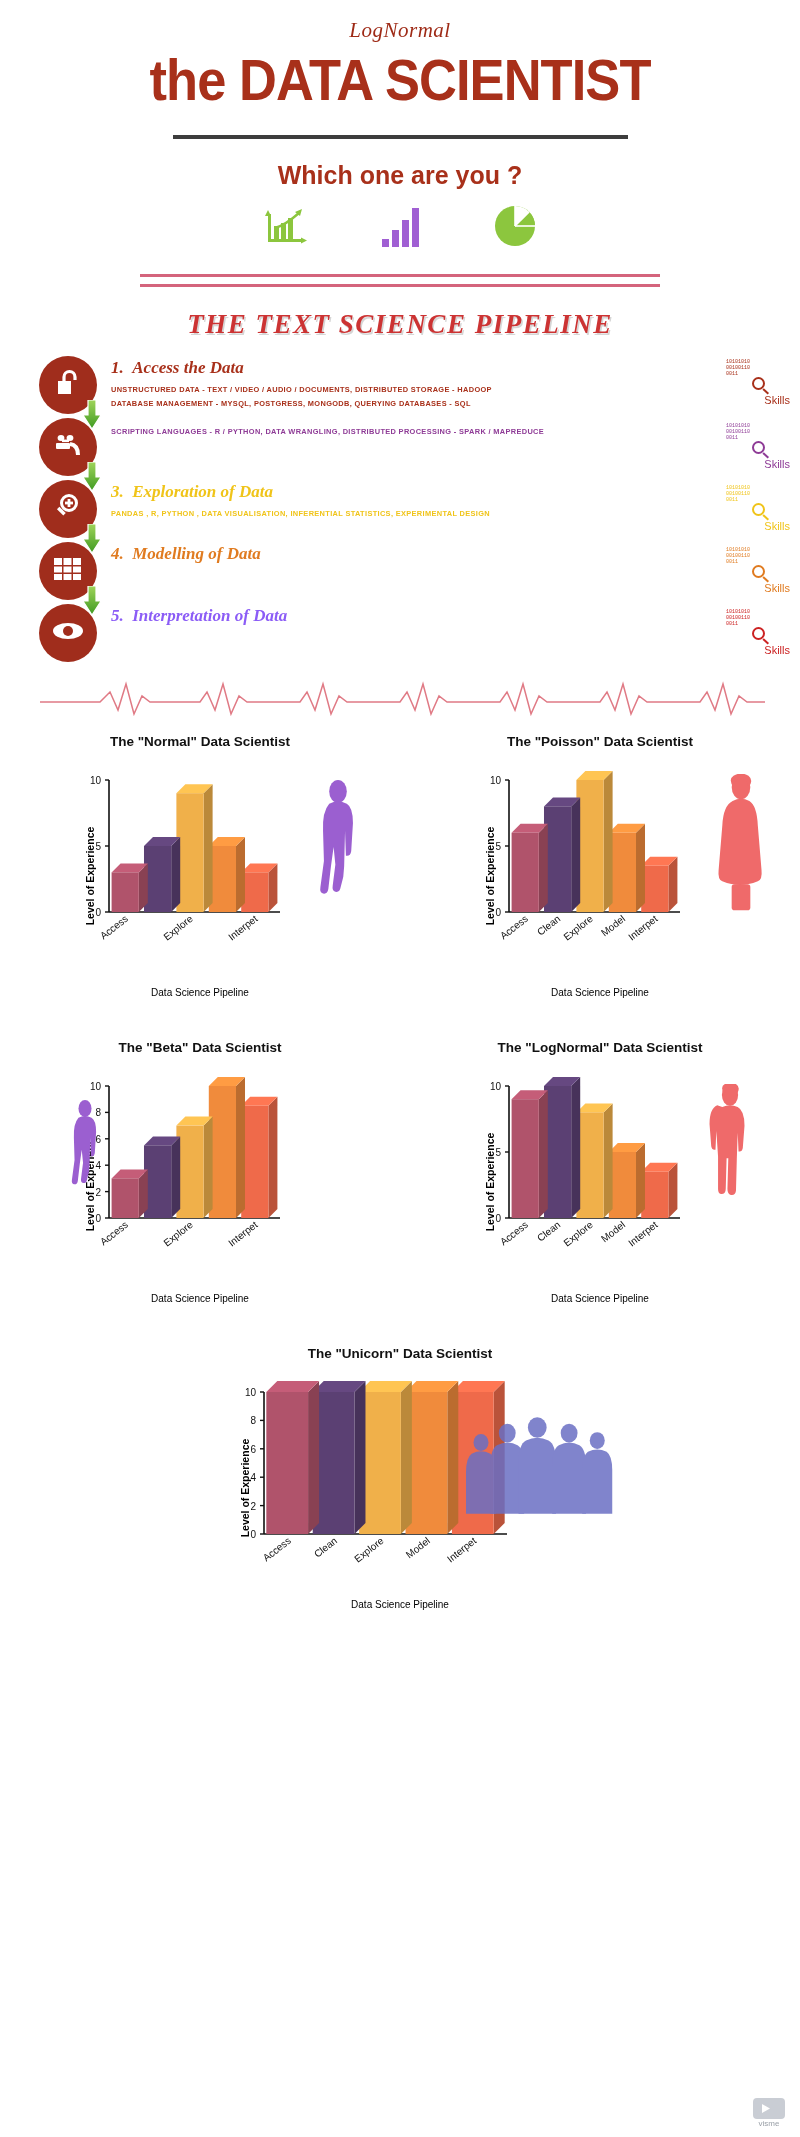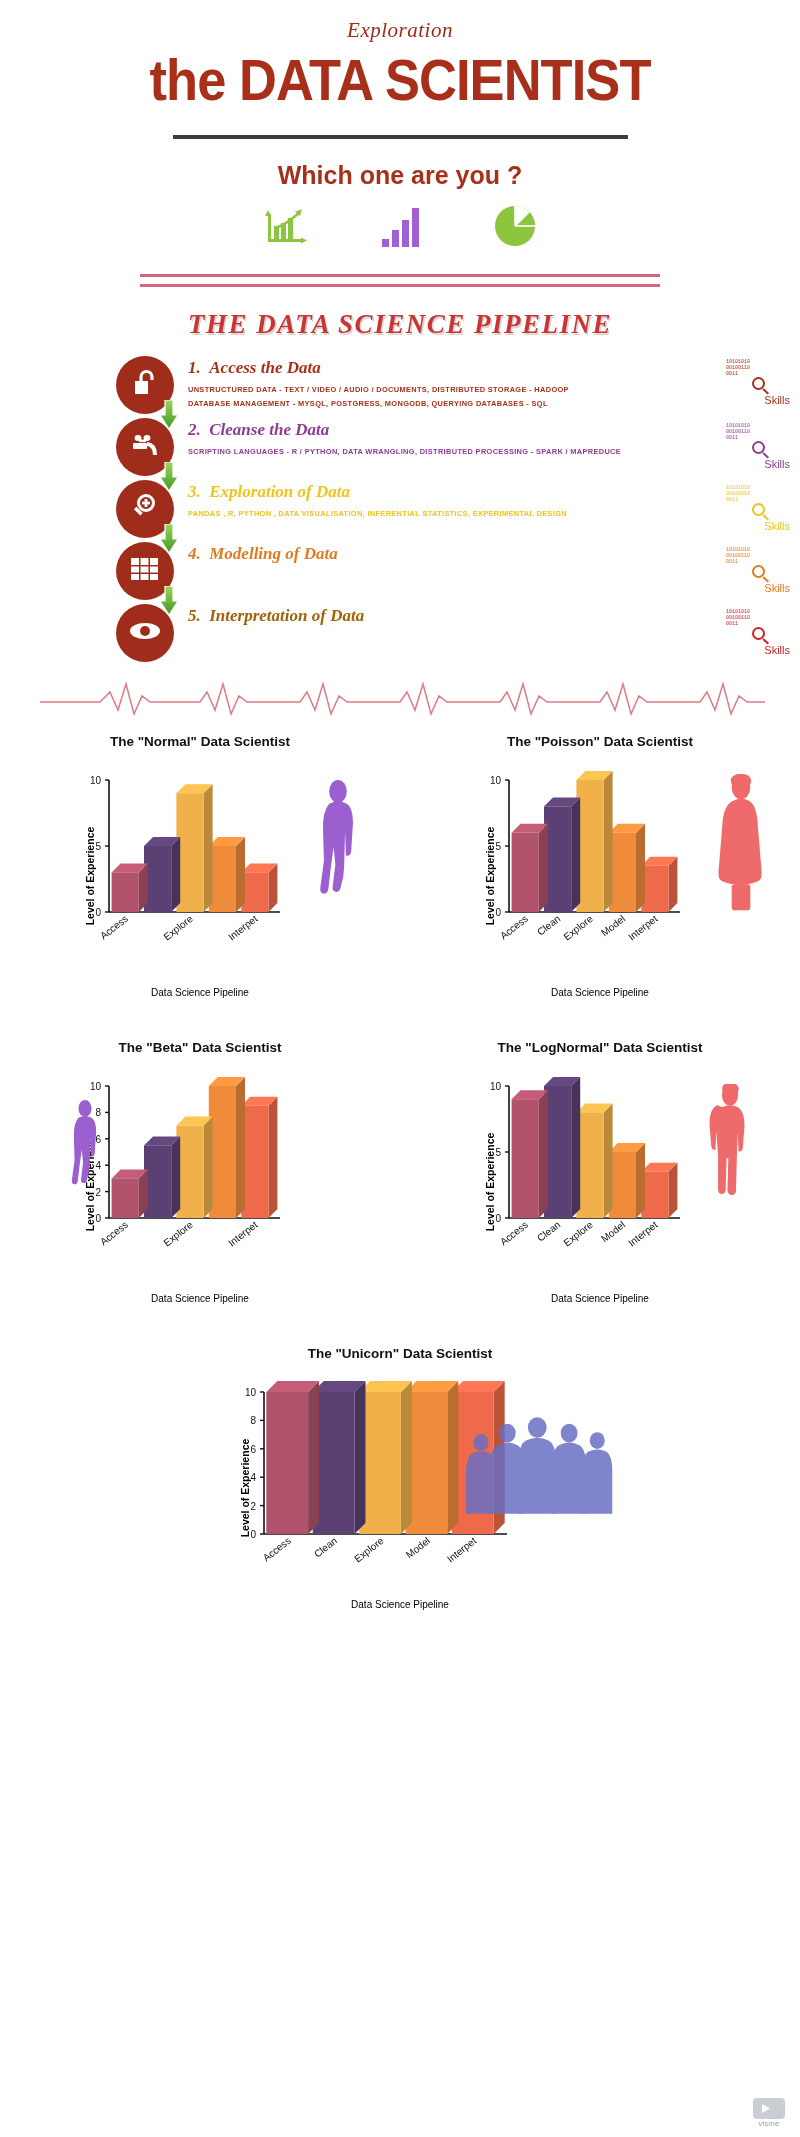--- a/index.html
+++ b/index.html
@@ -44,21 +44,21 @@
 
   
   .pipeline-title {
     text-align:center; margin-top:22px;
     font-family:"Liberation Serif", serif;
     font-style:italic; font-weight:bold;
     font-size:27px; color:#cc3333;
     letter-spacing:1.5px;
     text-shadow:1.5px 1.5px 0 rgba(180,180,180,.55);
   }
-  .steps { margin-top:16px; position:relative; padding-left:116px; }
+  .steps { margin-top:16px; position:relative; padding-left:39px; }
   .step { position:relative; height:62px; }
   .circle {
     position:absolute; left:0; top:0;
     width:58px; height:58px; border-radius:50%;
     background:#a02d1c;
     display:flex; align-items:center; justify-content:center;
   }
   .arrow-down {
     position:absolute; left:42px; top:44px;
     width:22px; height:30px; z-index:3;
@@ -127,21 +127,21 @@
 
   .visme {
     position:absolute; right:14px; bottom:12px;
     width:34px; height:28px;
   }
 </style>
 </head>
 <body>
 
 <div>
-  <div class="presenting">Exploration</div>
+  <div class="presenting">LogNormal</div>
   <div class="maintitle"><span class="thin">the </span><span>DATA SCIENTIST</span></div>
   <div class="rule-dark"></div>
   <div class="subq">Which one are you ?</div>
 
   <div class="icon-row">
 
     <span>
       <svg width="46" height="42" viewBox="0 0 46 42">
         <g fill="#8cc63e">
           <rect x="5" y="8" width="3" height="28"></rect>
@@ -179,21 +179,21 @@
       </svg>
     </span>
   </div>
 
   <div class="rule-pink-wrap">
     <div class="rule-pink"></div>
     <div class="rule-pink second"></div>
   </div>
 </div>
 
-<div class="pipeline-title">THE DATA SCIENCE PIPELINE</div>
+<div class="pipeline-title">THE TEXT SCIENCE PIPELINE</div>
 
 <div class="steps" id="steps-container">
     <div class="step">
     <div class="circle">
       <span><svg width="30" height="30" viewBox="0 0 30 30">
             <rect x="5" y="13" width="13" height="13" fill="#fff"></rect>
             <path d="M11 13 V9 a5.5 5.5 0 0 1 11 0 v3" stroke="#fff" stroke-width="3.2" fill="none"></path>
           </svg></span>
     </div>
 
@@ -247,24 +247,20 @@
         <defs>
             <linearGradient id="ag1" x1="0" y1="0" x2="0" y2="1">
           <stop offset="0%" stop-color="#9fd45a"></stop>
               <stop offset="100%" stop-color="#3f9a22"></stop>
         </linearGradient>
           </defs>
         <path d="M7 0 h8 v15 h5 L11 29 L2 15 h5 Z" fill="url(#ag1)" stroke="#ffffff" stroke-width="1.2"></path>
       </svg>
     </span>
     <div class="step-body">
-      <div class="step-title" style="color:#8e3b96">
-        <span>2.</span>
-        &nbsp;<span>Cleanse the Data</span>
-      </div>
       <div class="step-desc" style="color:#8e3b96">
           <div>SCRIPTING LANGUAGES - R / PYTHON,  DATA WRANGLING, DISTRIBUTED PROCESSING -  SPARK / MAPREDUCE</div>
         </div>
     </div>
     <div class="skills" style="color:#8e3b96; top:6px;">
       <div class="bits">
         <div>10101010</div>
         <div>00100110</div>
         <div>0011</div>
       </div>
@@ -367,21 +363,21 @@
     </div>
     <div class="step">
     <div class="circle">
       <span><svg width="32" height="20" viewBox="0 0 32 20">
             <ellipse cx="16" cy="10" rx="15" ry="8" fill="#fff"></ellipse>
             <ellipse cx="16" cy="10" rx="5" ry="5" fill="#a02d1c"></ellipse>
           </svg></span>
     </div>
 
     <div class="step-body">
-      <div class="step-title" style="color:#a16207">
+      <div class="step-title" style="color:#8b5cf6">
         <span>5.</span>
         &nbsp;<span>Interpretation of Data</span>
       </div>
     </div>
     <div class="skills" style="color:#cc2222; top:6px;">
       <div class="bits">
         <div>10101010</div>
         <div>00100110</div>
         <div>0011</div>
       </div>

